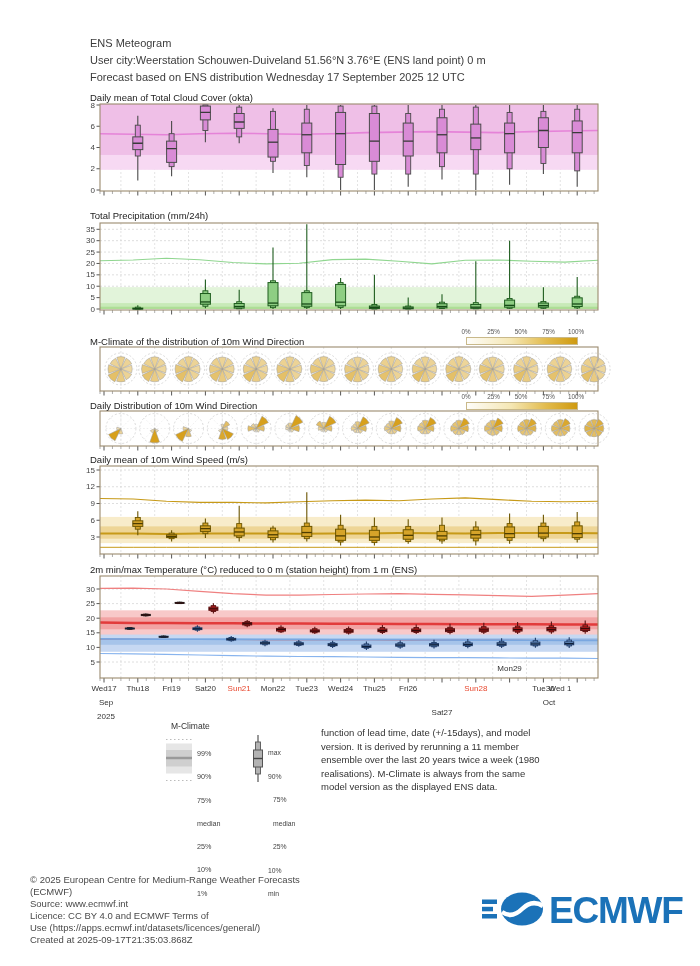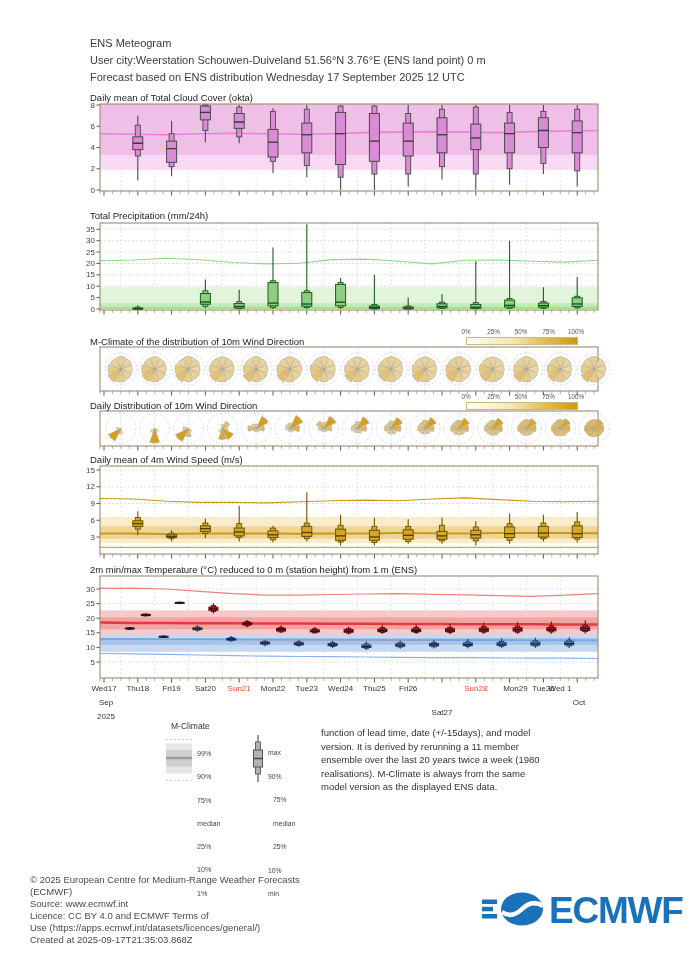--- a/index.html
+++ b/index.html
@@ -1463,21 +1463,21 @@
           <rect x="580.6999999999999" y="626.96" width="9" height="3.5039999999999054" fill="#d42222" stroke="#591111" stroke-width="1"></rect>
           <line x1="580.6999999999999" y1="628.712" x2="589.6999999999999" y2="628.712" stroke="#2e0808" stroke-width="1.3"></line>
         </g>
       </g>
     </svg>
 
   <div class="ptitle" style="top:92px">Daily mean of Total Cloud Cover (okta)</div>
   <div class="ptitle" style="top:210px">Total Precipitation (mm/24h)</div>
   <div class="ptitle" style="top:336px">M-Climate of the distribution of 10m Wind Direction</div>
   <div class="ptitle" style="top:400px">Daily Distribution of 10m Wind Direction</div>
-  <div class="ptitle" style="top:454px">Daily mean of 4m Wind Speed (m/s)</div>
+  <div class="ptitle" style="top:454px">Daily mean of 10m Wind Speed (m/s)</div>
   <div class="ptitle" style="top:564px">2m min/max Temperature (°C) reduced to 0 m (station height) from 1 m (ENS)</div>
 
   <div class="windlabels" id="windlabels1" style="left:466px;top:328px">
       <span style="left: 0px;">0%</span>
       <span style="left: 27.5px;">25%</span>
       <span style="left: 55px;">50%</span>
       <span style="left: 82.5px;">75%</span>
       <span style="left: 110px;">100%</span>
     </div>
   <div class="windbar" style="left:466px;top:337px"></div>
@@ -1496,27 +1496,27 @@
       <div class="dlabel" style="left: 153.6px; top: 684px;">Fri19</div>
       <div class="dlabel" style="left: 187.4px; top: 684px;">Sat20</div>
       <div class="dlabel sun" style="left: 221.2px; top: 684px;">Sun21</div>
       <div class="dlabel" style="left: 255px; top: 684px;">Mon22</div>
       <div class="dlabel" style="left: 288.8px; top: 684px;">Tue23</div>
       <div class="dlabel" style="left: 322.6px; top: 684px;">Wed24</div>
       <div class="dlabel" style="left: 356.4px; top: 684px;">Thu25</div>
       <div class="dlabel" style="left: 390.2px; top: 684px;">Fri26</div>
       <div class="dlabel" style="left: 424px; top: 684px; margin-top: 24px;">Sat27</div>
       <div class="dlabel sun" style="left: 457.8px; top: 684px;">Sun28</div>
-      <div class="dlabel" style="left: 491.6px; top: 684px; text-align: right;">Mon29</div>
+      <div class="dlabel" style="left: 491.6px; top: 664px;">Mon29</div>
       <div class="dlabel" style="left: 525.4px; top: 684px;">Tue30</div>
       <div class="dlabel" style="left: 542px; top: 684px;">Wed 1</div>
     </div>
   <div class="month" style="left:86px;top:698px">Sep</div>
   <div class="month" style="left:86px;top:712px">2025</div>
-  <div class="month" style="left:559px;top:698px">Oct</div>
+  <div class="month" style="left:529px;top:698px">Oct</div>
 
   <div class="leg-title" style="left:171px;top:721px">M-Climate</div>
   <svg class="legglyph" style="left:164px;top:733px" width="30" height="52">
     <line x1="2" y1="6.5" x2="28" y2="6.5" stroke="#bbb" stroke-width="1.2" stroke-dasharray="1.5,2.5"></line>
     <rect x="2" y="10.5" width="26" height="30" fill="#e6e6e6"></rect>
     <rect x="2" y="17" width="26" height="16.5" fill="#cfcfcf"></rect>
     <line x1="2" y1="25" x2="28" y2="25" stroke="#9a9a9a" stroke-width="2.5"></line>
     <line x1="2" y1="47.5" x2="28" y2="47.5" stroke="#bbb" stroke-width="1.2" stroke-dasharray="1.5,2.5"></line>
   </svg>
   <div class="legcol" id="leg-left-labels" style="left:197px;top:734px">

